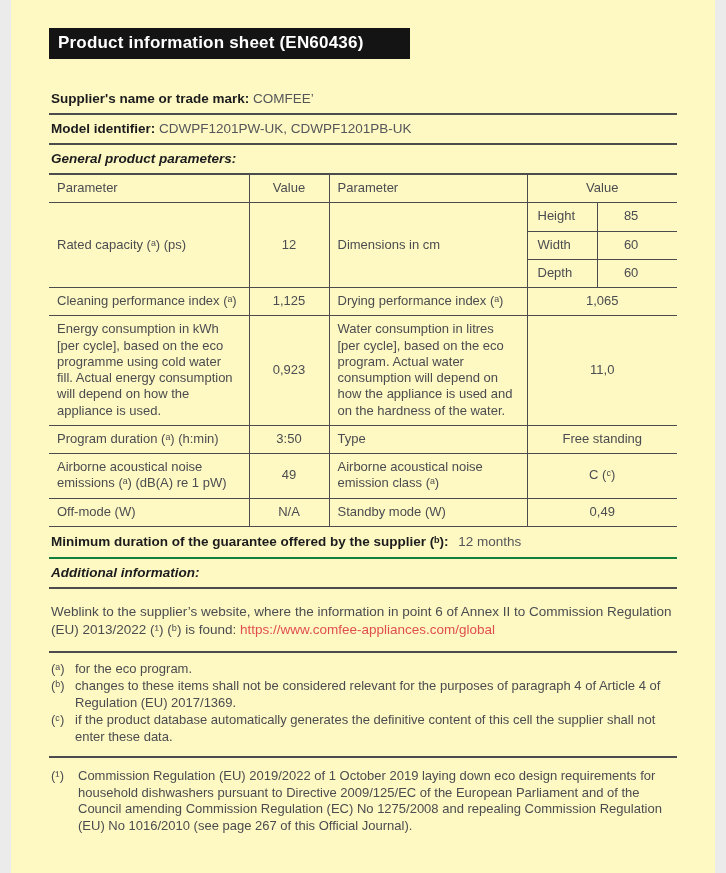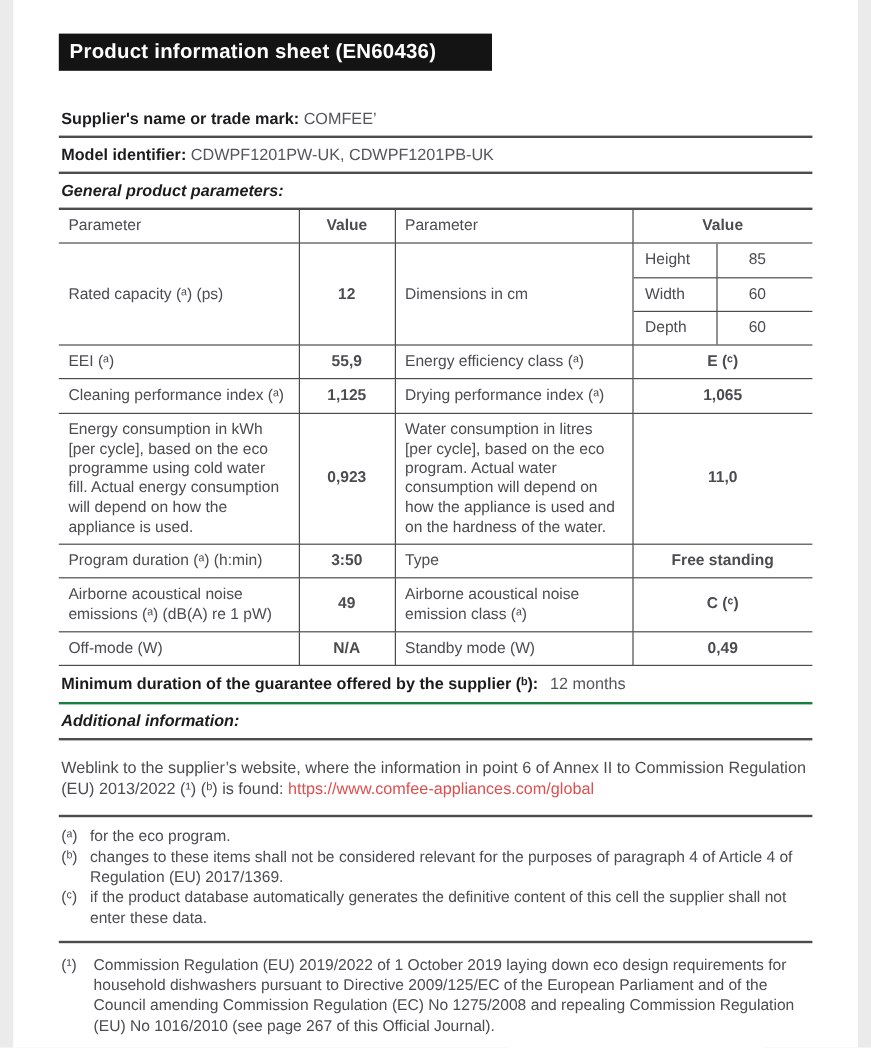--- a/index.html
+++ b/index.html
@@ -6,21 +6,21 @@
   html, body { width: 726px; height: 873px; }
   body {
     background: #ebebeb;
     font-family: "Liberation Sans", "DejaVu Sans", sans-serif;
     color: #3f4043;
     -webkit-font-smoothing: antialiased;
   }
   .sheet {
     position: absolute;
     left: 11px; right: 11px; top: 0; bottom: 0;
-    background: #ffffff;
+    background: #fef9c3;
     overflow: hidden;
   }
   .content { padding: 28px 38px 0 38px; }
 
   .title-bar {
     display: inline-block;
     background: #141414;
     color: #ffffff;
     font-weight: bold;
     font-size: 17px;
@@ -55,21 +55,21 @@
   }
   table.params td, table.params th {
     border-bottom: 1.5px solid #4c4c4e;
     padding: 5px 8px 6px 8px;
     vertical-align: middle;
     font-weight: normal;
     text-align: left;
     line-height: 1.25;
   }
   table.params .b-r { border-right: 1.5px solid #4c4c4e; }
-  table.params .center { text-align: center; font-weight: bold; }
+  table.params .center { text-align: center; }
   table.params td.no-pad { padding: 0; }
 
   table.sub {
     width: 100%;
     border-collapse: collapse;
     table-layout: fixed;
     font-size: 13px;
     color: #4b4c50;
   }
   table.sub td { padding: 5px 23px 6px 10px; }
@@ -165,26 +165,20 @@
             </tr>
             <tr>
               <td class="k">Depth</td>
               <td class="v">60</td>
             </tr>
           </tbody>
               </table>
         </td>
       </tr>
 
-      <tr>
-        <td class="b-r">EEI (ᵃ)</td>
-        <td class="b-r center">55,9</td>
-        <td class="b-r">Energy efficiency class (ᵃ)</td>
-        <td class="center">E (ᶜ)</td>
-      </tr>
 
       <tr>
         <td class="b-r">Cleaning performance index (ᵃ)</td>
         <td class="b-r center">1,125</td>
         <td class="b-r">Drying performance index (ᵃ)</td>
         <td class="center">1,065</td>
       </tr>
 
       <tr>
         <td class="b-r">Energy consumption in kWh [per cycle], based on the eco programme using cold water fill. Actual energy consumption will depend on how the appliance is used.</td>

